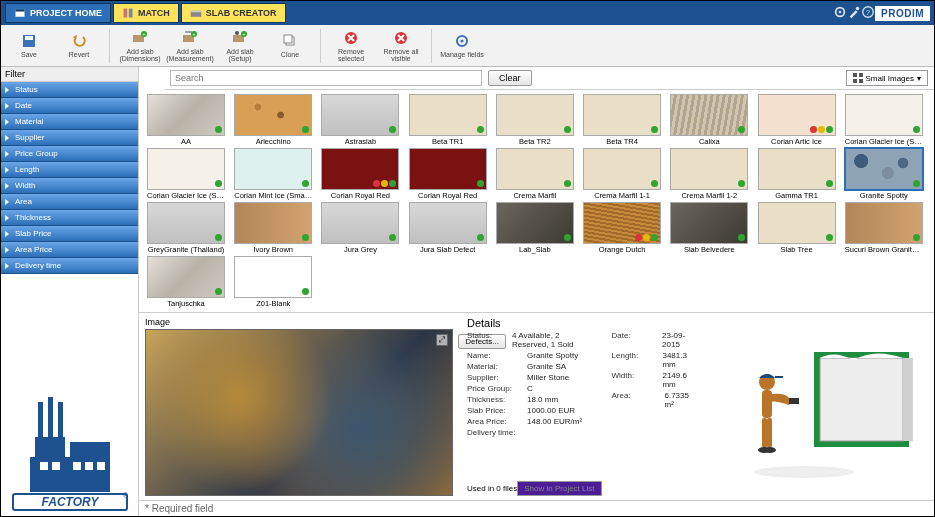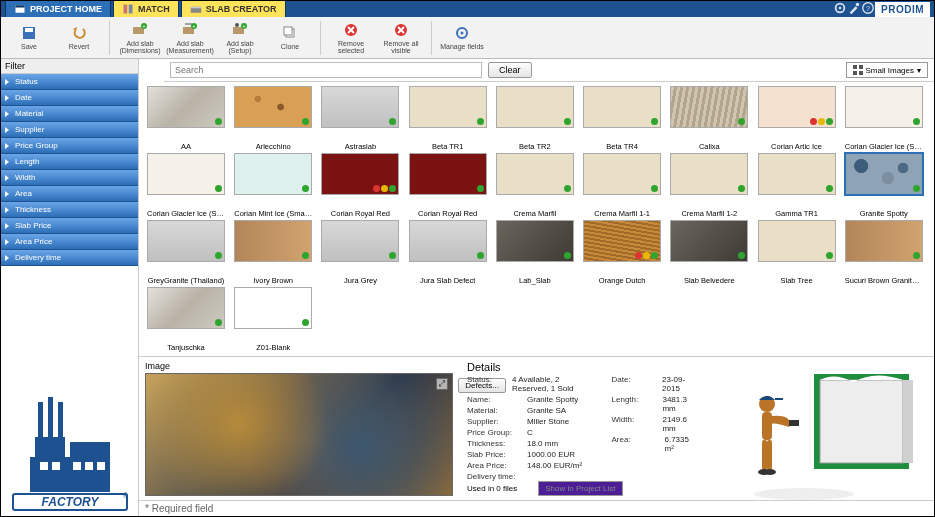--- a/index.html
+++ b/index.html
@@ -11,21 +11,21 @@
     width: 935px;
     height: 517px;
     overflow: hidden;
     display: flex;
     flex-direction: column;
     border: 1px solid #000;
   }
   
   .topbar {
     background: #1d5190;
-    height: 16px;
+    height: 24px;
     display: flex;
     align-items: center;
     padding: 0 4px;
     color: #fff;
   }
   .topbar .tab {
     display: flex;
     align-items: center;
     gap: 4px;
     padding: 2px 8px;
@@ -187,21 +187,21 @@
     width:78px;
     height:42px;
     border:1px solid #aaa;
     background:#dcdcdc;
     position:relative;
   }
   .thumb.sel { outline:2px solid #2c6fb7; outline-offset:-1px; }
   .dots { position:absolute; right:2px; bottom:2px; display:flex; gap:1px; }
   .dot { width:7px; height:7px; border-radius:50%; font-size:6px; color:#fff; display:flex; align-items:center; justify-content:center; }
   .dg{background:#2fa52f;} .dr{background:#d33;} .dy{background:#e6b800;}
-  .cap { font-size:7.5px; text-align:left; margin-top:14px; max-width:78px; overflow:hidden; text-overflow:ellipsis; white-space:nowrap; }
+  .cap { font-size:7.5px; text-align:left; margin-top:1px; max-width:78px; overflow:hidden; text-overflow:ellipsis; white-space:nowrap; }
   
   .detail {
     flex:1;
     display:flex;
     border-top:1px solid #ccc;
     overflow:hidden;
   }
   .detail .preview {
     width:320px;
     display:flex;
@@ -226,21 +226,21 @@
     padding:4px 8px;
     display:flex;
     flex-direction:column;
     position:relative;
   }
   .info-cols { display:flex; gap:18px; }
   .info-col { display:flex; flex-direction:column; gap:2px; }
   .kv { display:flex; gap:4px; font-size:8px; }
   .kv .k { width:56px; color:#333; }
   .kv .v { color:#222; }
-  .usedin { font-size:8px; display:flex; align-items:center; gap:21px; margin-top:auto; }
+  .usedin { font-size:8px; display:flex; align-items:center; gap:0; margin-top:auto; }
   .usedin .btn2 { border:1px solid #999; background:#4c1d95; padding:2px 6px; color:#888; }
   .required { font-size:10px; color:#666; padding:2px 6px; border-top:1px solid #ccc; }
   
   .illus {
     width:230px;
     display:flex;
     align-items:center;
     justify-content:center;
   }
   .illus svg { width:210px; height:150px; }

